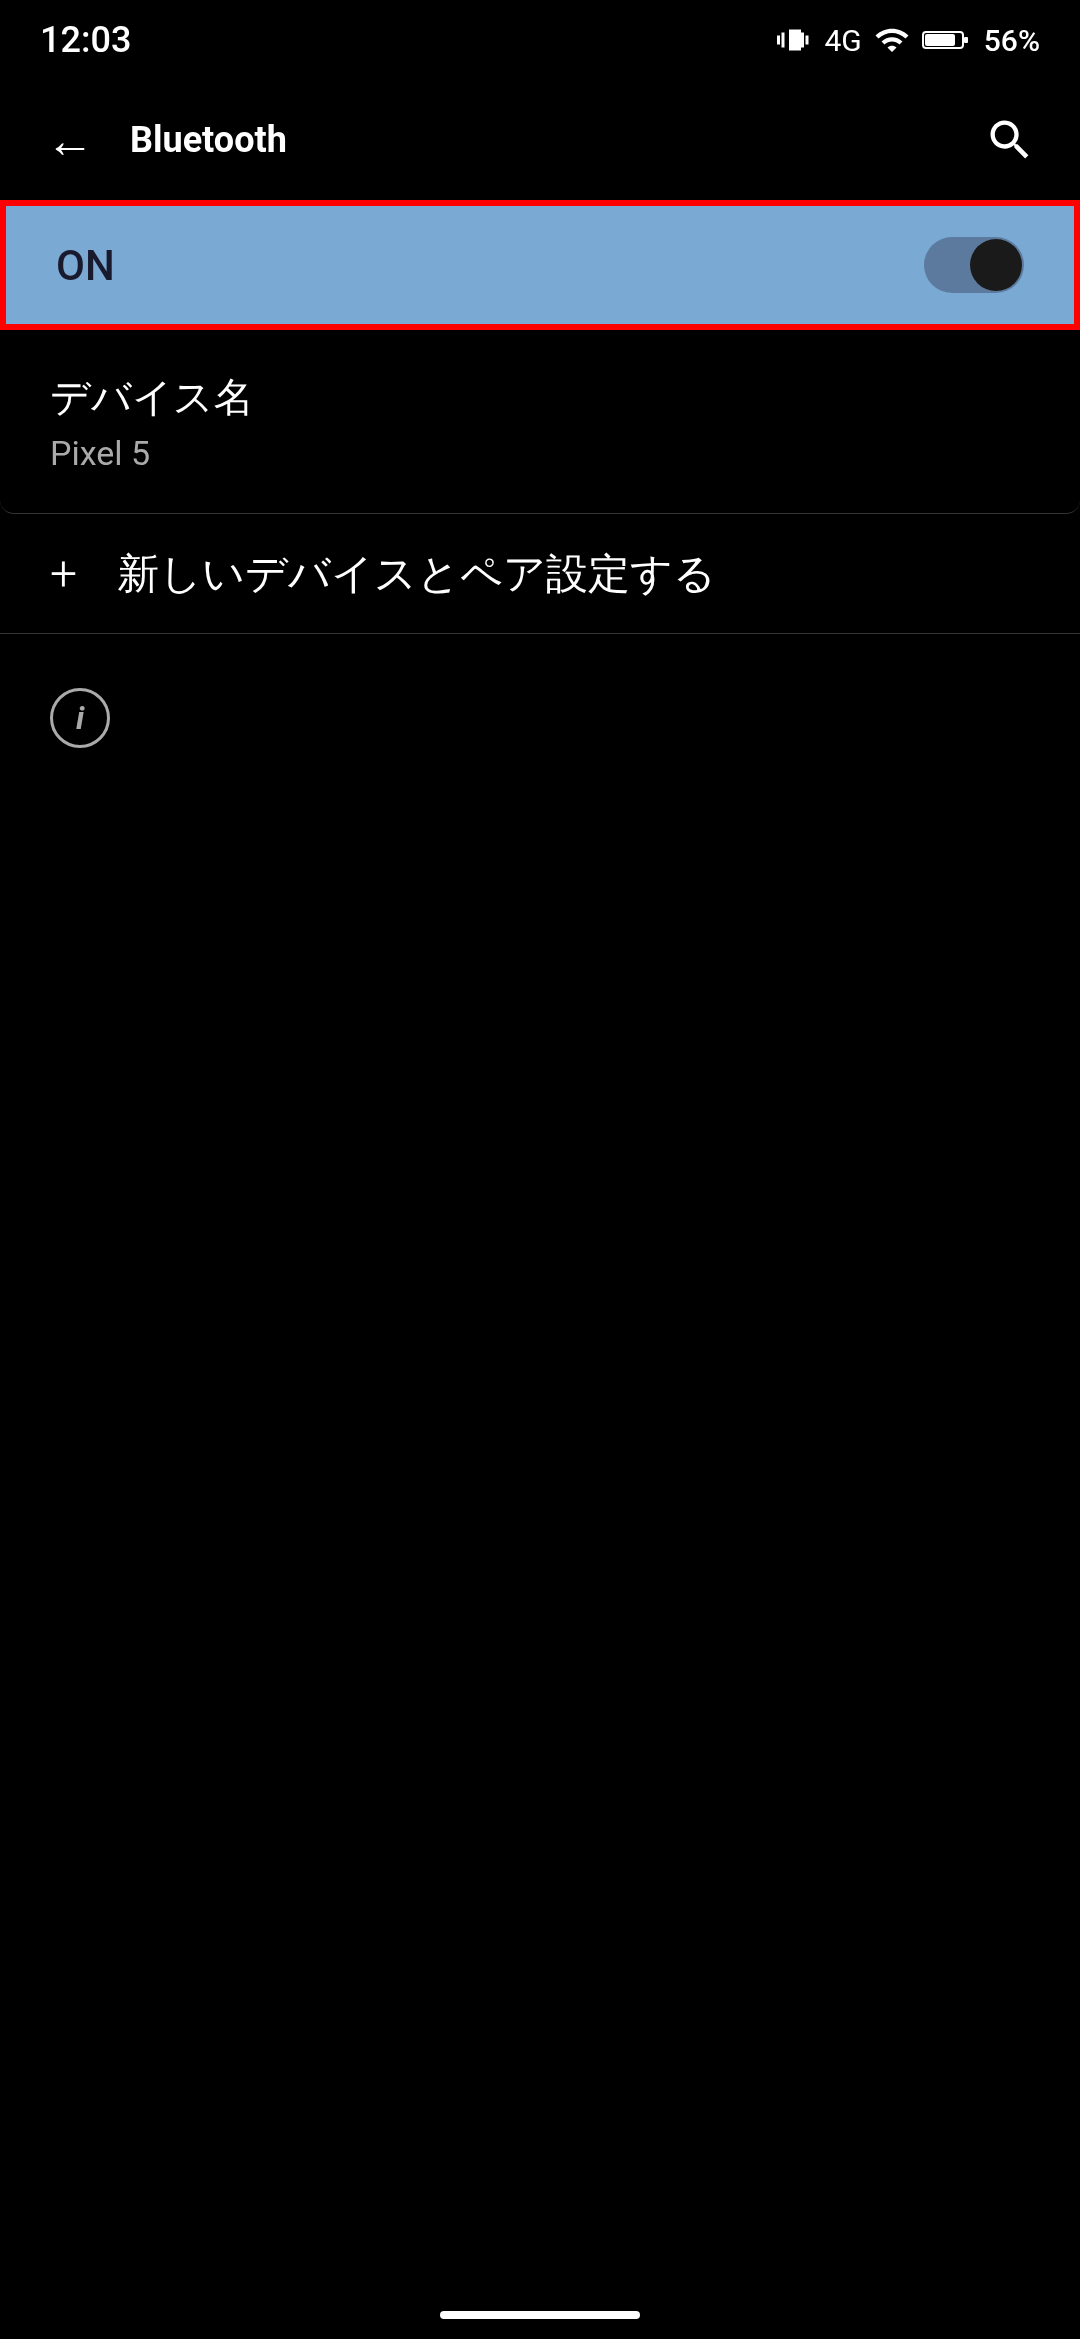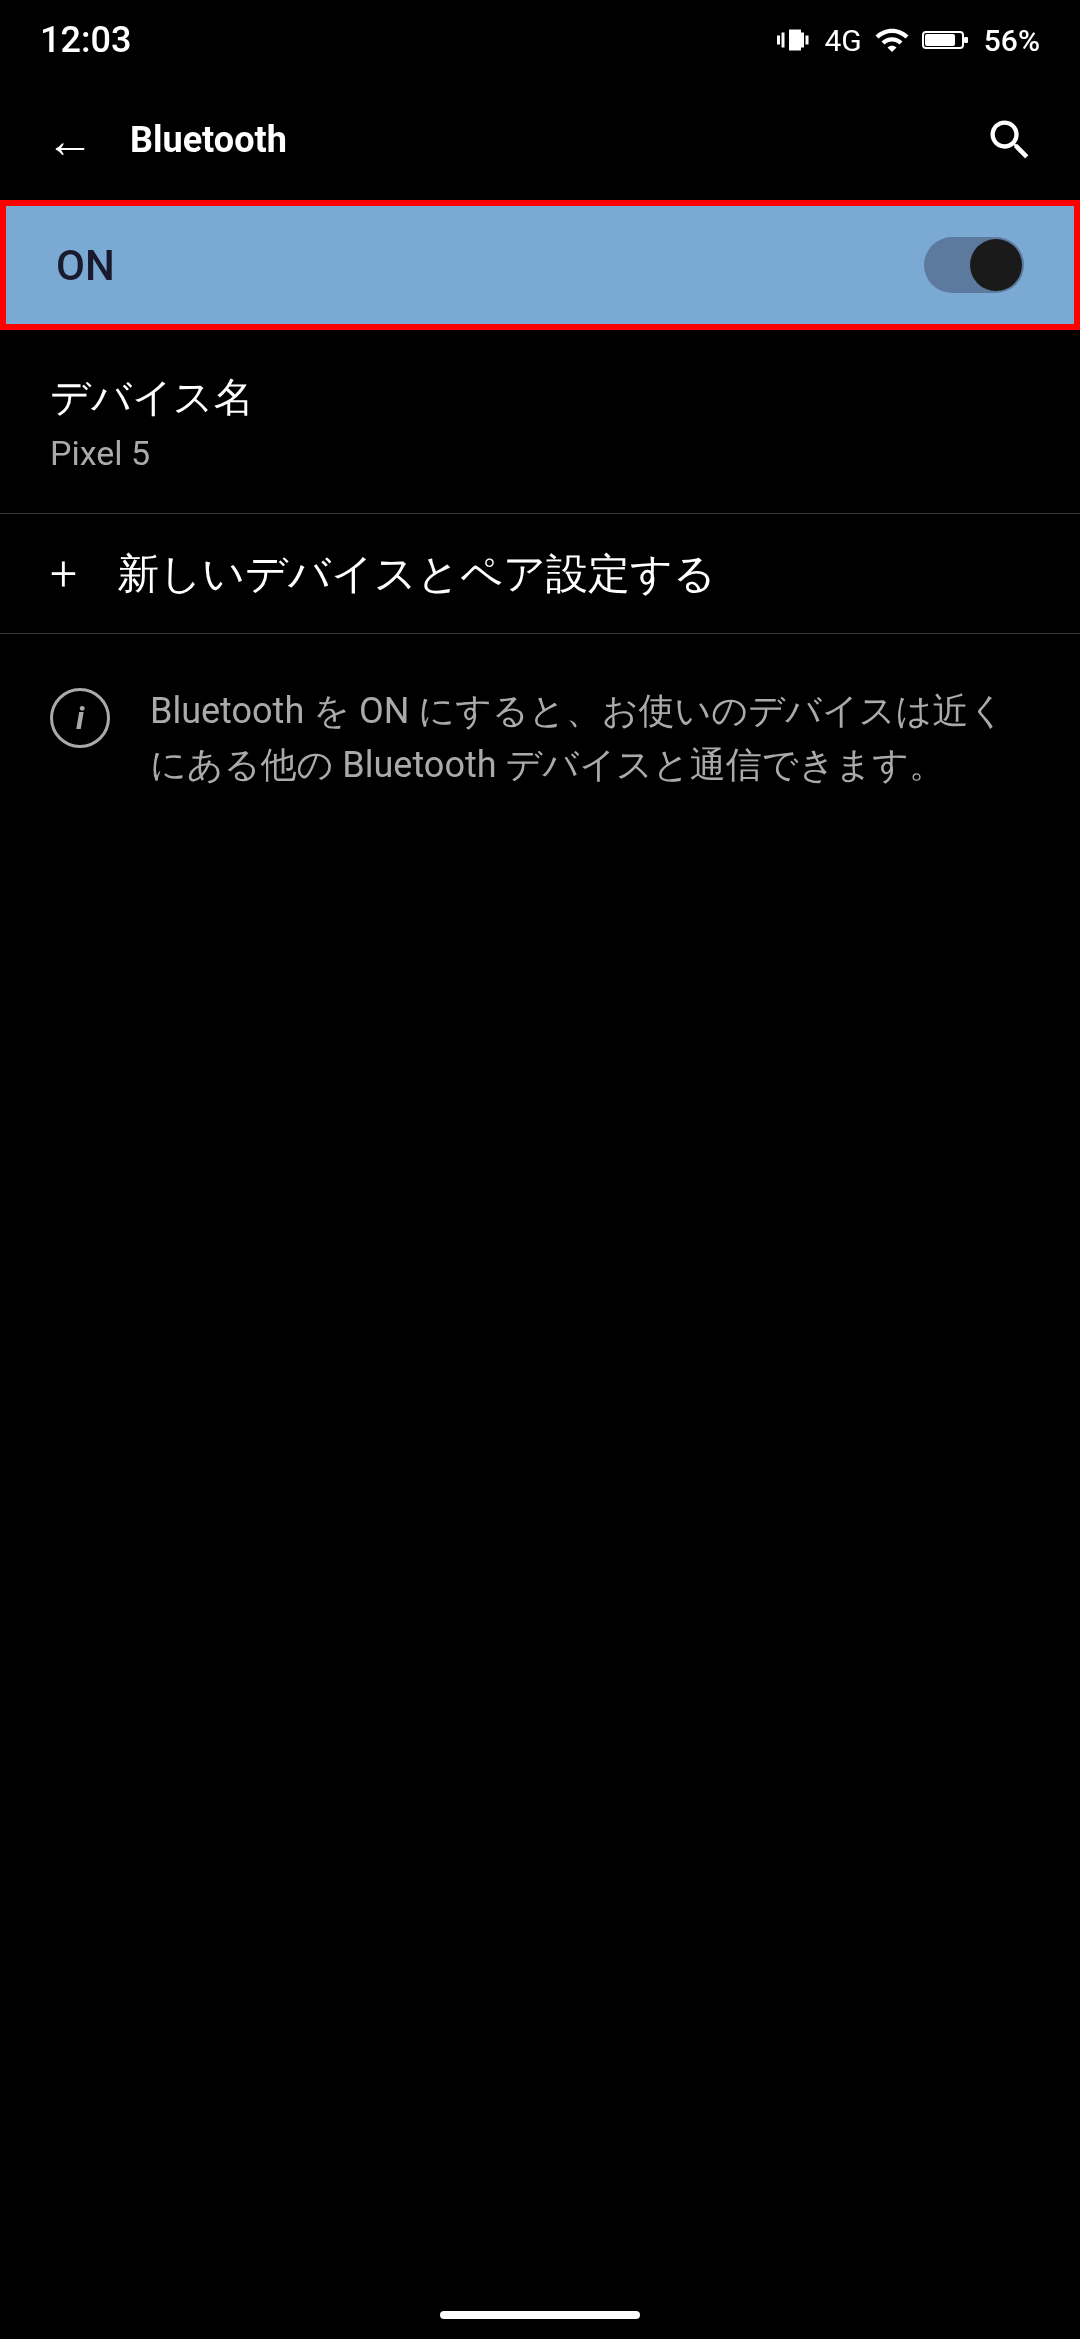--- a/index.html
+++ b/index.html
@@ -121,20 +121,21 @@
       top: 2px;
     }
 
     
     .setting-row {
       width: 100%;
       padding: 40px 50px;
       background-color: #000000;
       border-bottom: 1px solid #333333;
       cursor: pointer;
+      border-radius: 14px;
     }
 
     .setting-row-title {
       font-size: 40px;
       font-weight: 400;
       color: #ffffff;
       margin-bottom: 8px;
     }
 
     .setting-row-subtitle {
@@ -267,16 +268,15 @@
 
 <div class="pair-row">
   <span class="plus-icon">+</span>
   <span class="pair-label">新しいデバイスとペア設定する</span>
 </div>
 
 <div class="info-row">
   <div class="info-icon">
     <span class="info-i">i</span>
   </div>
-  <span class="info-text">Bluetooth を ON にすると、お使いのデバイスは近くにある他の Bluetooth デバイスと通信できます。</span>
 </div>
 
 <div class="home-indicator"></div>
 
 </body></html>

